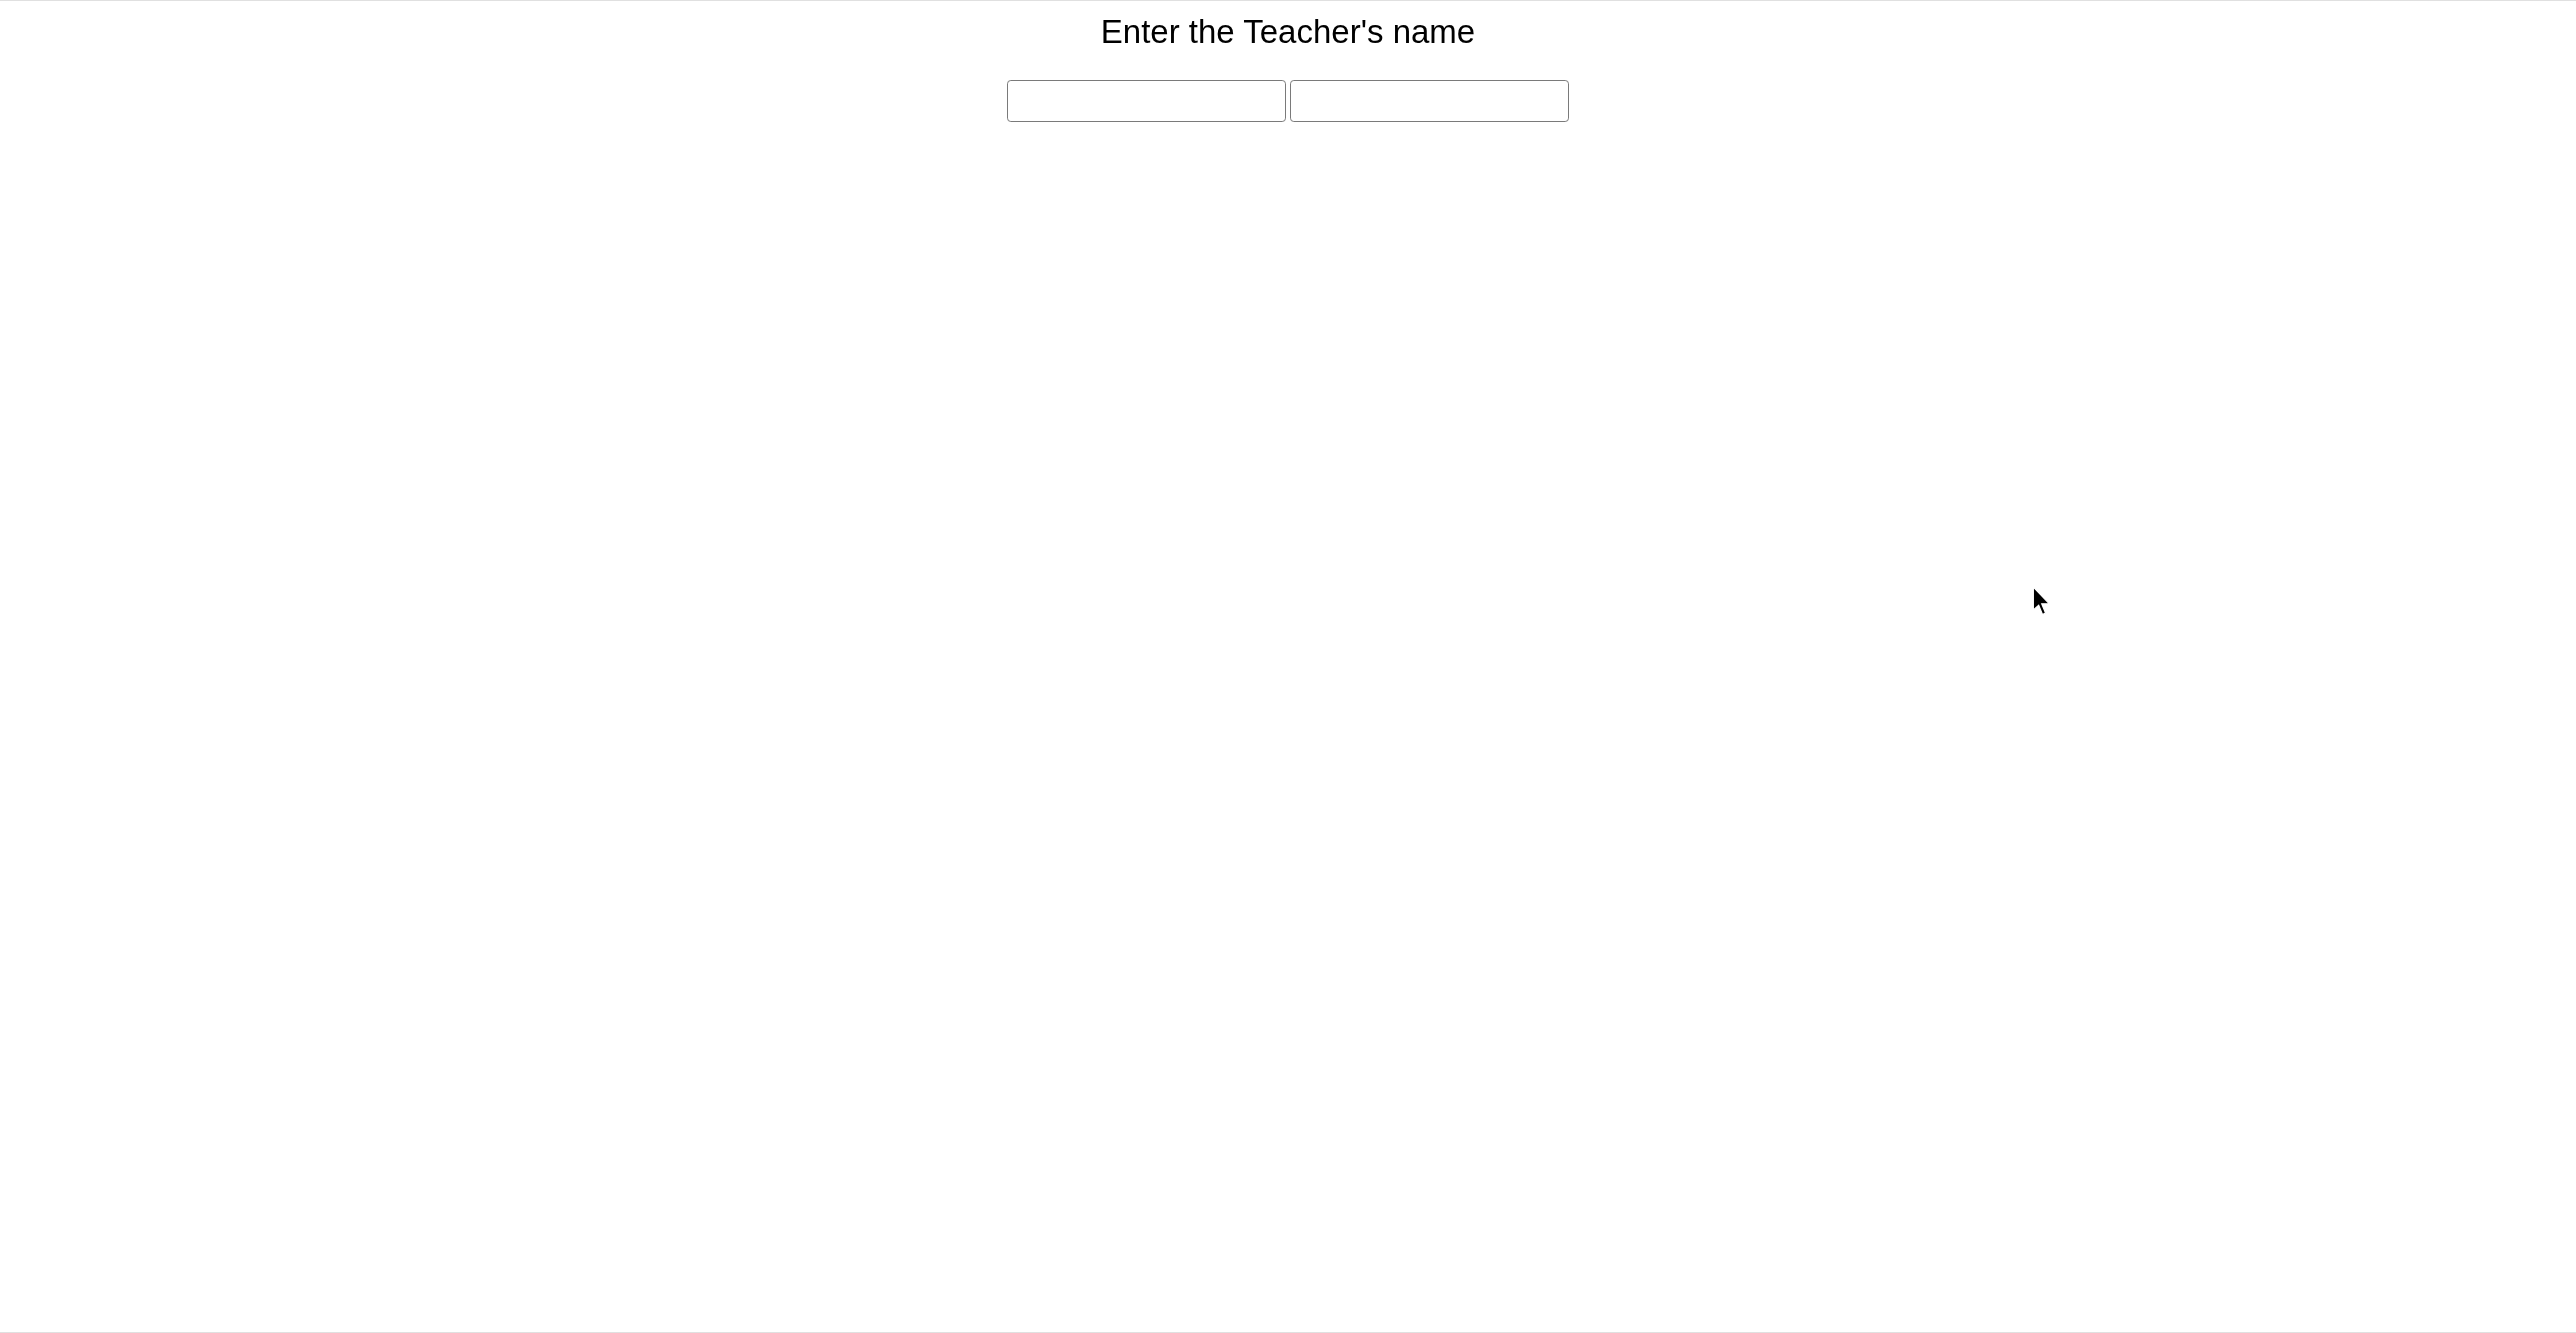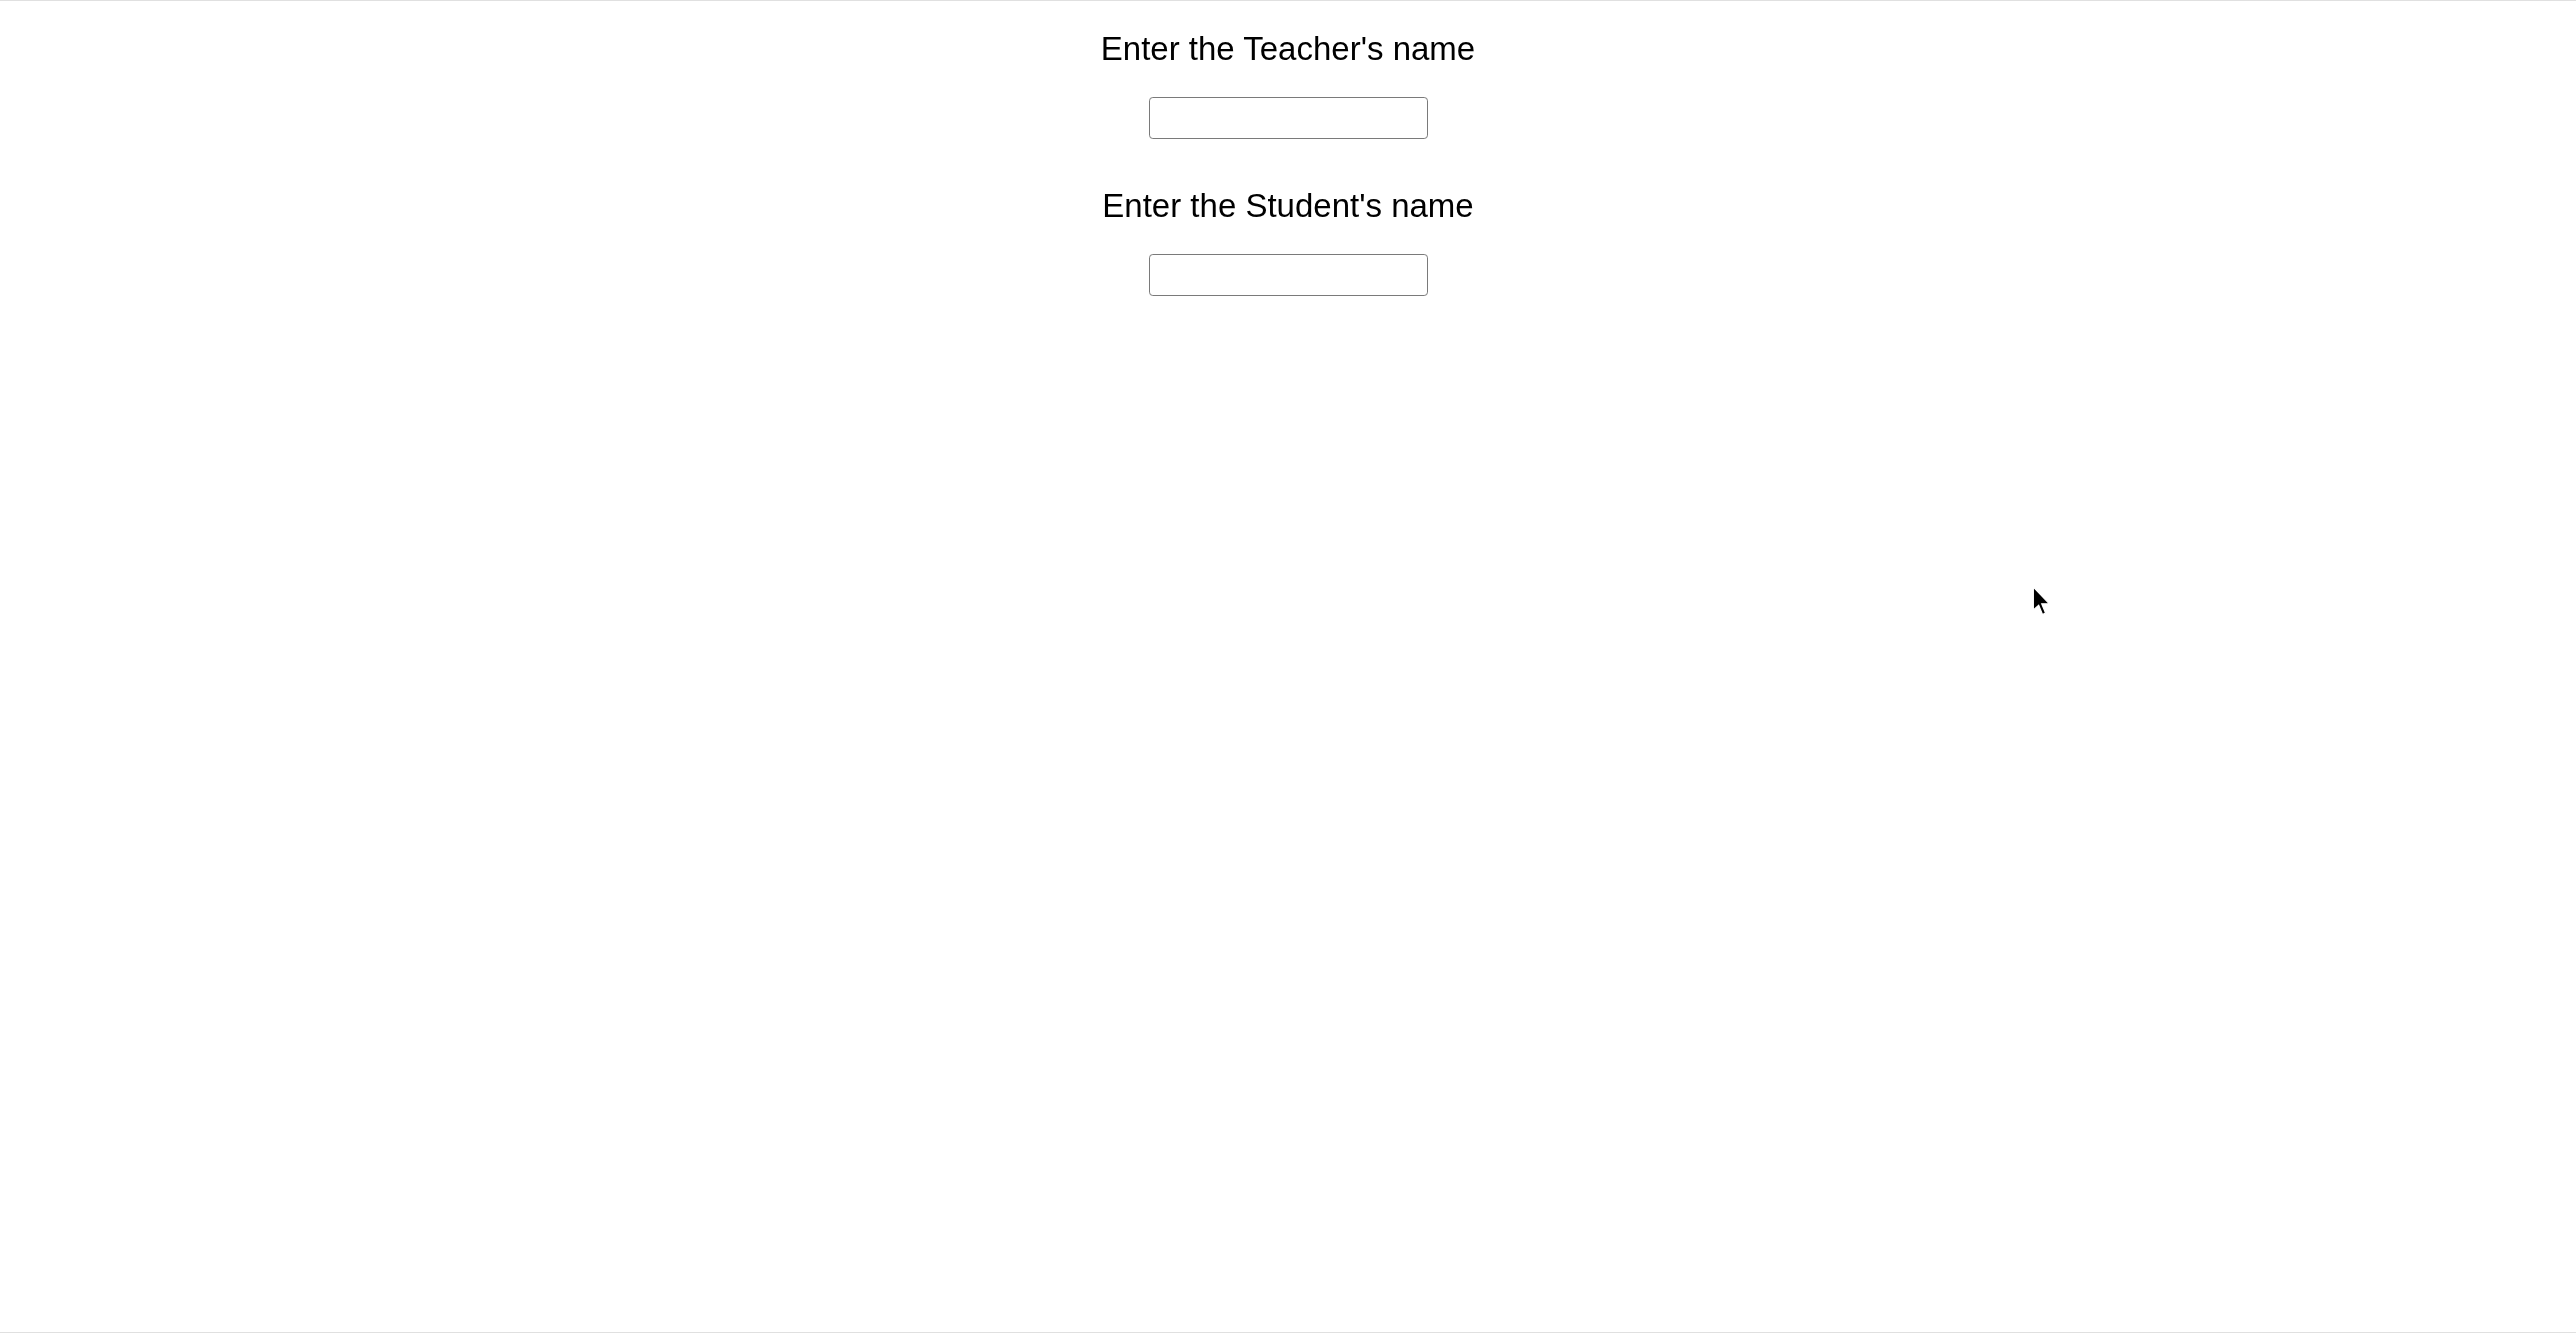--- a/index.html
+++ b/index.html
@@ -17,21 +17,21 @@
 
     body {
       border-top: 1.9px solid #e0e0e0;
       border-bottom: 1.9px solid #e0e0e0;
     }
 
     .form-wrapper {
       width: 1431px;
       margin: 0 auto;
       text-align: center;
-      padding-top: 29px;
+      padding-top: 12px;
     }
 
     .form-label {
       font-size: 33px;
       color: #000000;
       font-weight: 400;
       display: block;
       margin-bottom: 29px;
     }
 
@@ -55,21 +55,20 @@
     .cursor-pointer svg {
       display: block;
     }
   </style>
 </head>
 <body>
 
 <div class="form-wrapper">
   <label class="form-label">Enter the Teacher's name</label>
   <input type="text" class="form-input" value="" style="">
-  <label class="form-label">Enter the Student's name</label>
   <input type="text" class="form-input" value="" style="">
 </div>
 
 <div class="cursor-pointer" id="cursor-el" style="left: 2032px; top: 587px;">
   <svg width="21" height="29" viewBox="0 0 12 19">
     <path d="M0,0 L0,15 L3.5,12 L6,18 L8,17 L5.5,11 L10.5,11 Z" fill="#000000" stroke="#ffffff" stroke-width="0.8"></path>
   </svg>
 </div>
 
 

